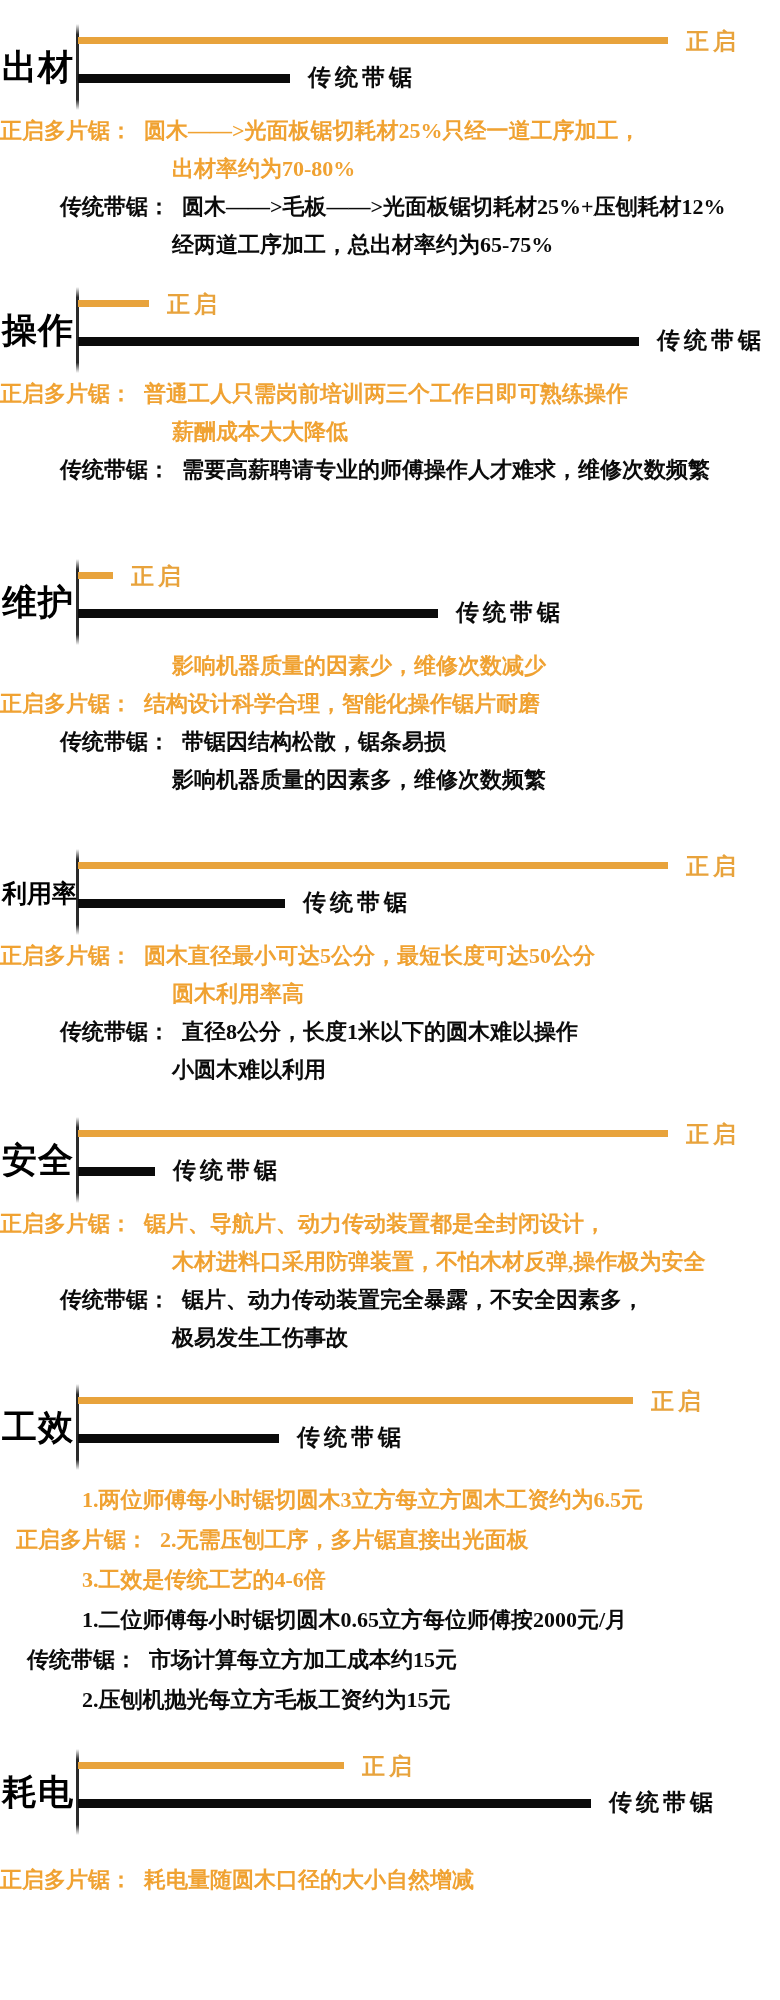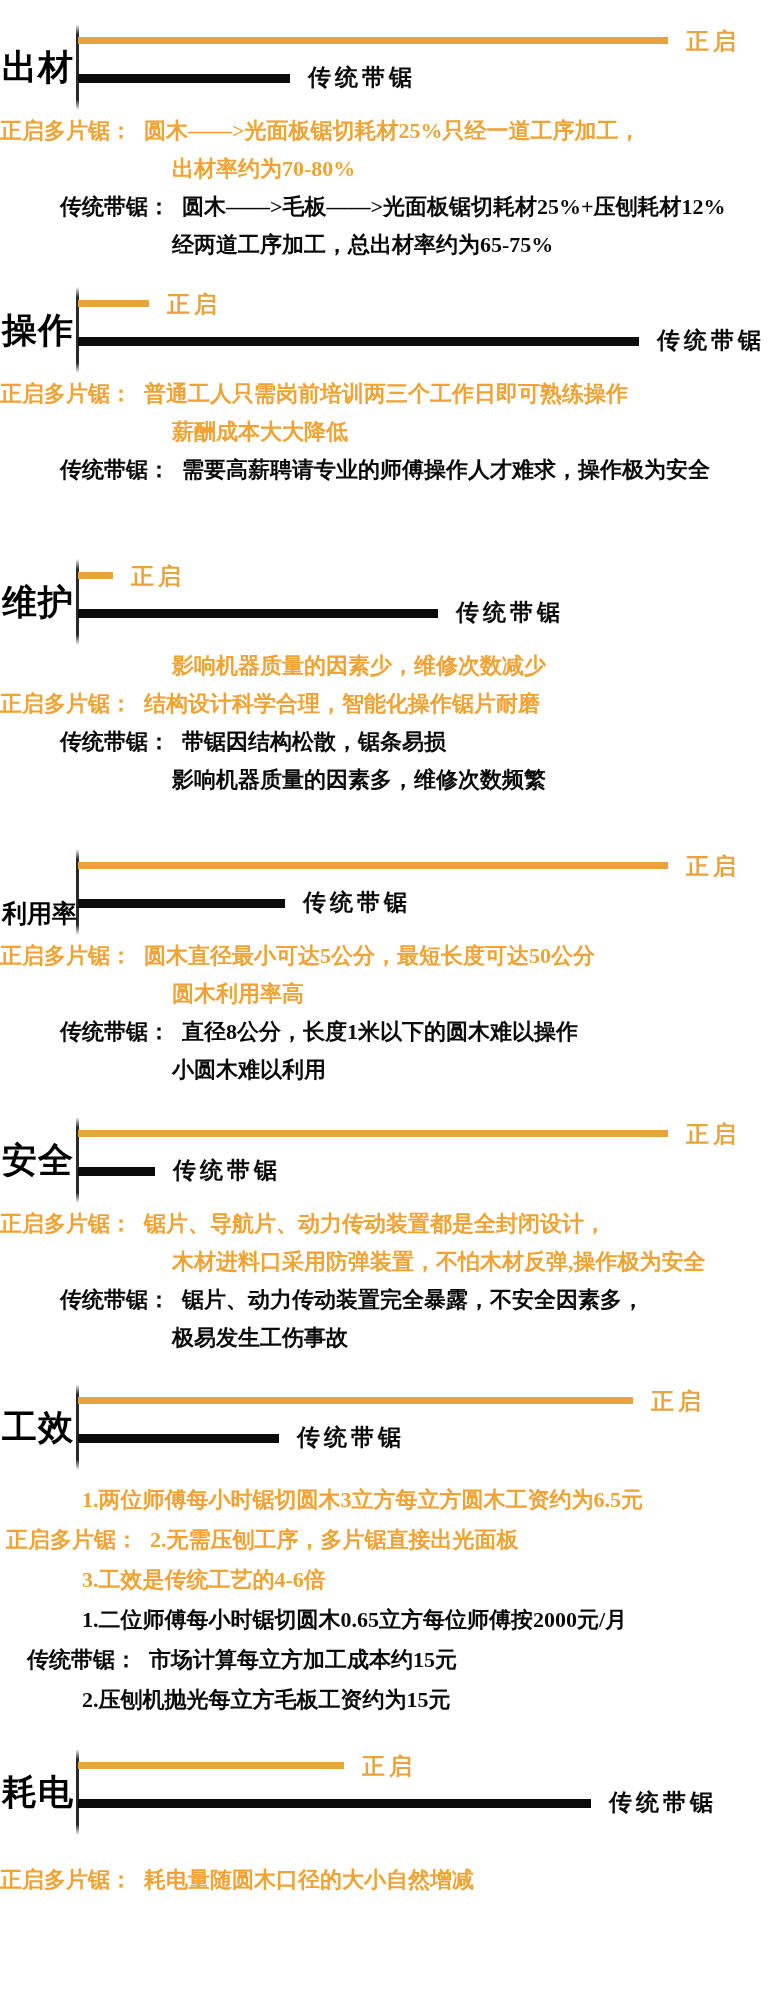--- a/index.html
+++ b/index.html
@@ -18,42 +18,42 @@
   .s6{top:1745px;height:255px}
 
   .axis{
     position:absolute;left:76px;top:4px;width:3px;height:86px;
     background:linear-gradient(to bottom, rgba(40,40,40,0) 0%, #2a2a2a 12%, #2a2a2a 88%, rgba(40,40,40,0) 100%);
   }
   .title{
     position:absolute;left:2px;top:24px;width:76px;
     font-size:35px;font-weight:700;color:#000;letter-spacing:1px;white-space:nowrap;
   }
-  .title.small{font-size:25px;top:32px;letter-spacing:0;margin-top:20px;}
+  .title.small{font-size:25px;top:32px;letter-spacing:0;}
 
   .bar{position:absolute;left:78px;}
   .bar.zq{top:17px;height:7px;background:#E8A33C;}
   .bar.tr{top:54px;height:9px;background:#0B0B0B;}
 
   .bar-label{position:absolute;font-size:23px;font-weight:700;letter-spacing:4px;white-space:nowrap;}
   .bl-zq{top:6px;color:#E8A33C;}
   .bl-tr{top:42px;color:#0B0B0B;}
 
   .notes{position:absolute;left:0;top:92px;width:780px;}
   .s5 .notes{top:100px}
   .s6 .notes{top:112px}
   .note{font-size:22px;line-height:38px;font-weight:700;white-space:nowrap;}
   .s5 .note{line-height:40px}
   .s6 .note{line-height:46px}
   .note.zq{color:#F0A232;}
   .note.tr{color:#0B0B0B;}
   .note.spk-zq{}
   .note.spk-tr{padding-left:60px;}
   .note.cont{padding-left:172px;}
-  .s5 .note.spk-zq{padding-left:6px;}
+  .s5 .note.spk-zq{padding-left:16px;}
   .s5 .note.spk-tr{padding-left:27px;}
   .s5 .note.cont{padding-left:82px;}
   .note .speaker{margin-right:12px;}
 </style>
 </head>
 <body>
 
 <div id="stage">
     <section class="section s0">
       <div class="axis"></div>
@@ -72,21 +72,21 @@
     <section class="section s1">
       <div class="axis"></div>
       <div class="title">操作</div>
       <div class="bar zq" style="width: 71px;"></div>
       <div class="bar-label bl-zq" style="left: 167px;">正启</div>
       <div class="bar tr" style="width: 561px;"></div>
       <div class="bar-label bl-tr" style="left: 657px;">传统带锯</div>
       <div class="notes">
         <div class="note zq spk-zq"><span class="speaker">正启多片锯：</span><span class="ntext">普通工人只需岗前培训两三个工作日即可熟练操作</span></div>
         <div class="note zq cont"><span class="ntext">薪酬成本大大降低</span></div>
-        <div class="note tr spk-tr"><span class="speaker">传统带锯：</span><span class="ntext">需要高薪聘请专业的师傅操作人才难求，操作极为安全</span></div>
+        <div class="note tr spk-tr"><span class="speaker">传统带锯：</span><span class="ntext">需要高薪聘请专业的师傅操作人才难求，维修次数频繁</span></div>
       </div>
     </section>
     <section class="section s2">
       <div class="axis"></div>
       <div class="title">维护</div>
       <div class="bar zq" style="width: 35px;"></div>
       <div class="bar-label bl-zq" style="left: 131px;">正启</div>
       <div class="bar tr" style="width: 360px;"></div>
       <div class="bar-label bl-tr" style="left: 456px;">传统带锯</div>
       <div class="notes">

